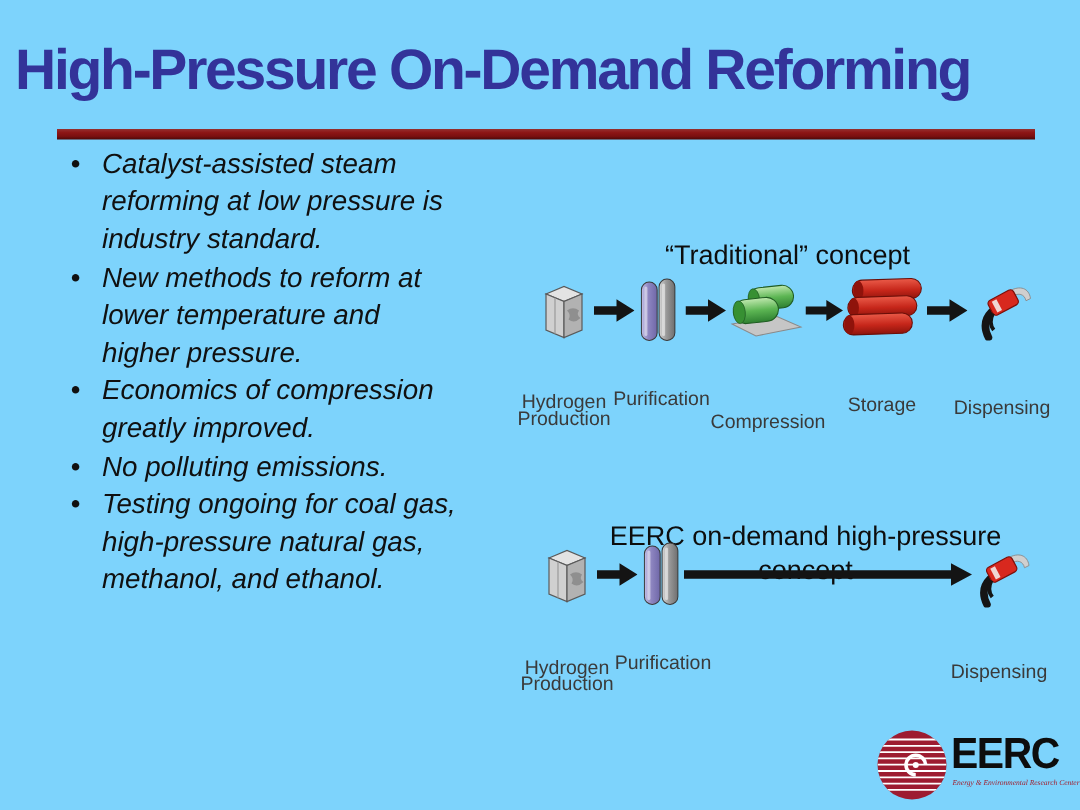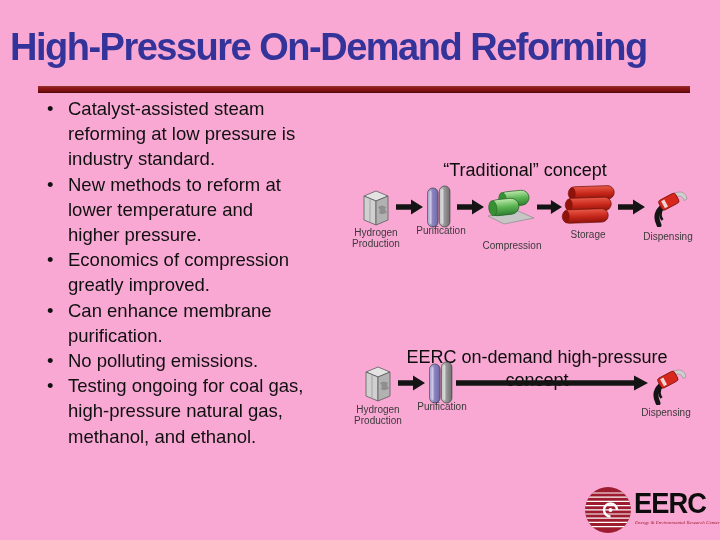--- a/index.html
+++ b/index.html
@@ -1,49 +1,49 @@
 <!DOCTYPE html>
 <html><head>
 <meta charset="utf-8">
 <style>
   html,body{margin:0;padding:0;background:#fff;}
   .slide{
-    position:relative;width:720px;height:540px;background:#f9a8d4;overflow:hidden;
+    position:relative;width:720px;height:540px;background:#7dd3fc;overflow:hidden;
     font-family:"Liberation Sans","DejaVu Sans",sans-serif;
   }
   .title{
     position:absolute;left:10px;top:26px;width:705px;
     font-size:38px;font-weight:bold;color:#333399;letter-spacing:-1.5px;
     white-space:nowrap;
   }
   .rule{
     position:absolute;left:38px;top:86px;width:652px;height:7px;
     background:linear-gradient(#953030 0%,#8c1515 35%,#7a1010 70%,#4a0808 100%);
   }
   .bullets{
     position:absolute;left:45px;top:96px;width:320px;
     list-style:none;margin:0;padding:0;
     font-size:18.5px;line-height:25.2px;color:#101010;
   }
   .bullets li{
-    position:relative;padding-left:23px;white-space:pre-line;
+    position:relative;padding-left:23px;white-space:pre-line;font-style:italic;
   }
   .bullets li::before{
     content:"•";position:absolute;left:2px;top:0;
   }
   .dg-heading{
     position:absolute;text-align:center;font-size:18px;line-height:23px;
     color:#0d0d0d;white-space:pre-line;
   }
   .h-trad{left:390px;top:159px;width:270px;text-align:center;}
   .h-eerc{left:377px;top:302px;width:320px;margin-top:44px;}
   .icon{position:absolute;}
   .step-label{
-    position:absolute;font-size:10px;line-height:11px;color:#3a3a3a;
-    text-align:center;white-space:pre-line;transform:translateX(-50%);
+    position:absolute;font-size:13px;line-height:11px;color:#3a3a3a;
+    text-align:center;white-space:pre-line;transform:translateX(-50%);margin-top:35px;
   }
   .logo{position:absolute;left:584px;top:486px;width:130px;height:50px;}
   .logo-circle{position:absolute;left:0;top:0;}
   .logo-text{
     position:absolute;left:50px;top:1px;font-size:29px;font-weight:900;
     color:#0d0d0d;letter-spacing:-1px;transform:scaleX(.94);transform-origin:left;
     white-space:nowrap;
   }
   .logo-tagline{
     position:absolute;left:51px;top:34px;font-size:5px;font-style:italic;
@@ -61,22 +61,20 @@
 
   <ul class="bullets">
     <li>Catalyst-assisted steam
 reforming at low pressure is
 industry standard.</li>
     <li>New methods to reform at
 lower temperature and
 higher pressure.</li>
     <li>Economics of compression
 greatly improved.</li>
-    <li>Can enhance membrane
-purification.</li>
     <li>No polluting emissions.</li>
     <li>Testing ongoing for coal gas,
 high-pressure natural gas,
 methanol, and ethanol.</li>
   </ul>
 
   <svg width="0" height="0" style="position:absolute">
     <defs>
       <linearGradient id="gLav" x1="0" y1="0" x2="1" y2="0">
         <stop offset="0" stop-color="#c3bfe6"></stop>

